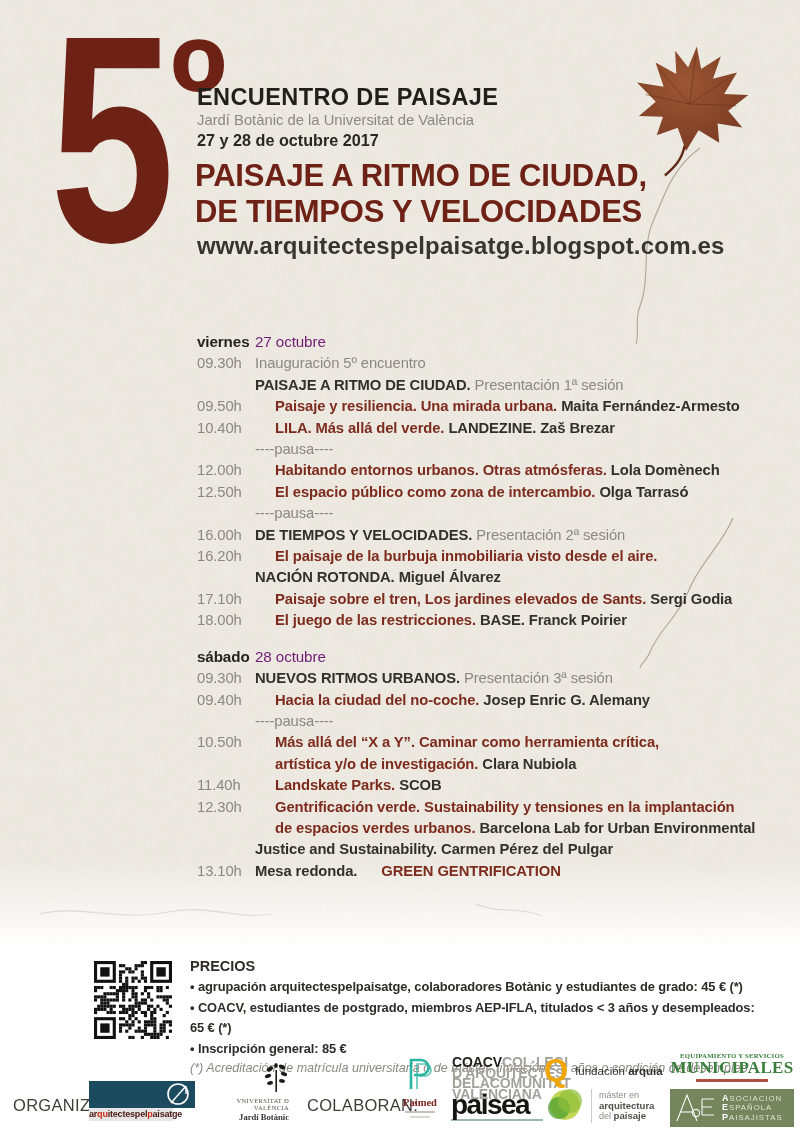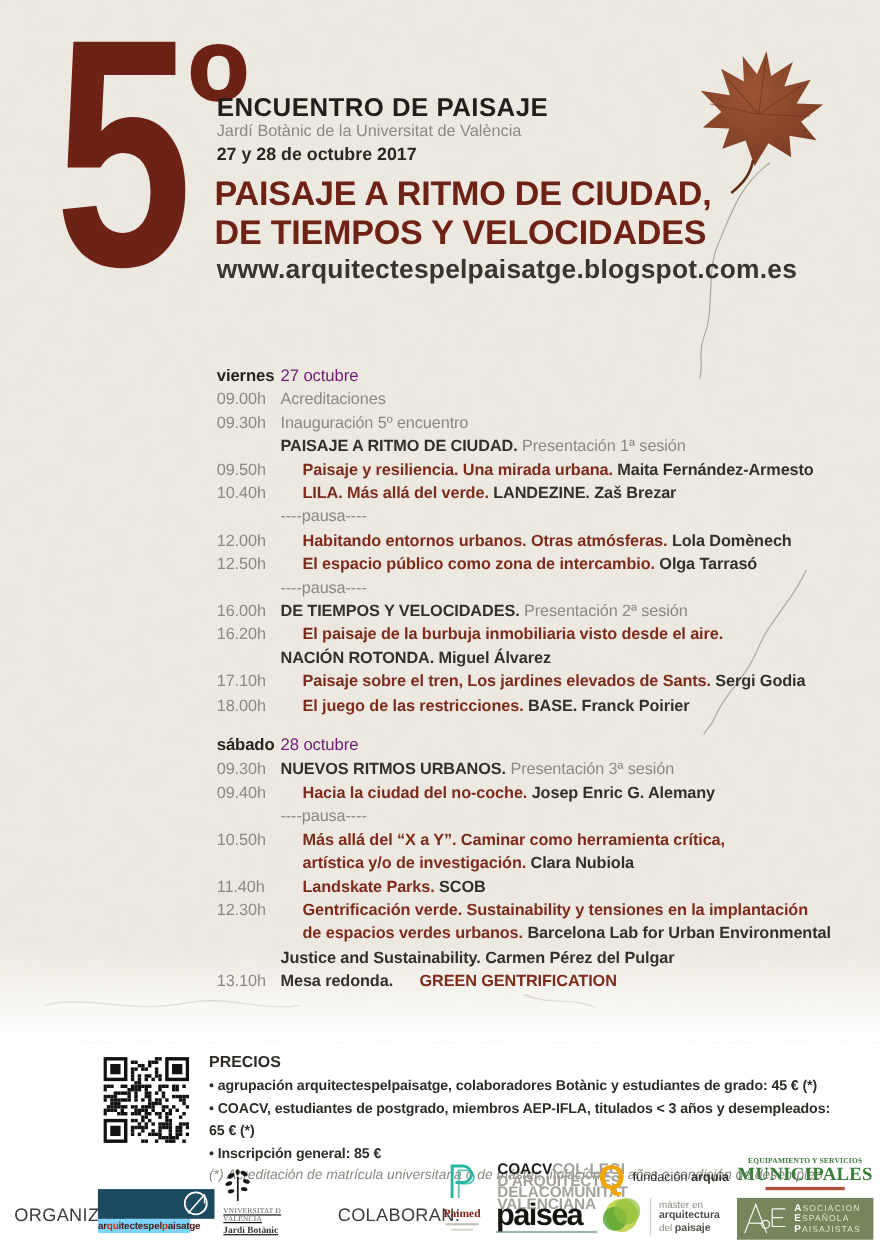--- a/index.html
+++ b/index.html
@@ -42,23 +42,23 @@
   .p-head{font-size:14.5px; font-weight:bold; color:#2f2c28; margin-bottom:3px;}
   #price-list{list-style:none; margin:0; padding:0;}
   #price-list li{font-size:12.9px; font-weight:bold; color:#2f2c28; line-height:20.5px; letter-spacing:-0.1px;}
   #price-list li::before{content:"• ";}
   .p-foot{font-size:12.6px; font-style:italic; color:#8c8880; margin-top:2px;}
   #qr{position:absolute; left:94px; top:961px;}
   
   .f-label{position:absolute; font-size:16.5px; color:#3f3d3a; letter-spacing:0.3px;}
   .apl{position:absolute; left:89px; top:1081px; width:106px;}
   .apl-box{width:106px; height:27px; background:#1c4a5f; position:relative;}
-  .apl-strip{width:84px; height:13px; background:#7dd3fc; font-size:9px; font-weight:bold; text-align:center; line-height:13px; letter-spacing:-0.2px;}
+  .apl-strip{width:84px; height:13px; background:#e5e5e5; font-size:9px; font-weight:bold; text-align:center; line-height:13px; letter-spacing:-0.2px;}
   .apl-dark{color:#4a1812;} .apl-accent{color:#cc2b14;}
-  .uv{position:absolute; left:203px; top:1062px; width:86px; text-align:left;text-decoration:underline;}
+  .uv{position:absolute; left:203px; top:1062px; width:86px; text-align:right;}
   .uv-l1{font-family:"Liberation Serif",serif; font-size:6.6px; color:#5a564f; letter-spacing:0.3px; margin-top:1px;}
   .uv-l2{font-family:"Liberation Serif",serif; font-size:8.6px; font-weight:bold; color:#3a3733; margin-top:1px;}
   .paimed{position:absolute; left:394px; top:1057px; width:52px; text-align:center;}
   .paimed-name{font-family:"Liberation Serif",serif; font-size:10.5px; font-weight:bold; color:#7c241c; margin-top:2px;}
   .ph-bar{background:#c7c3bc; height:2px; margin:3px auto 0;}
   .coacv{position:absolute; left:452px; top:1057px; width:110px; font-size:14px; font-weight:bold; line-height:10.6px; letter-spacing:-0.1px;}
   .coacv .b{color:#1f1e1c;} .coacv .g{color:#a3a19a;}
   .paisea{position:absolute; left:451px; top:1092px; width:100px;}
   .paisea-name{font-size:28px; font-weight:bold; color:#161512; letter-spacing:-1.5px; line-height:26px;}
   .arquia{position:absolute; left:544px; top:1057px; display:flex; align-items:center;}
@@ -135,24 +135,20 @@
   <div class="h-dates">27 y 28 de octubre 2017</div>
   <div class="h-line1">PAISAJE A RITMO DE CIUDAD,</div>
   <div class="h-line2">DE TIEMPOS Y VELOCIDADES</div>
   <div class="h-url">www.arquitectespelpaisatge.blogspot.com.es</div>
 
   <div id="schedule-days" class="schedule">
       <div class="day">
         <div class="row">
           <span class="time head">viernes</span>
           <span class="content"><span class="seg-head">27 octubre</span></span>
-        </div>
-        <div class="row">
-          <span class="time muted">09.00h</span>
-          <span class="content"><span class="seg-muted">Acreditaciones</span></span>
         </div>
         <div class="row">
           <span class="time muted">09.30h</span>
           <span class="content"><span class="seg-muted">Inauguración 5º encuentro</span></span>
         </div>
         <div class="row">
           <span class="time muted"></span>
           <span class="content"><span class="seg-strong">PAISAJE A RITMO DE CIUDAD.</span><span class="seg-muted"> Presentación 1ª sesión</span></span>
         </div>
         <div class="row">

